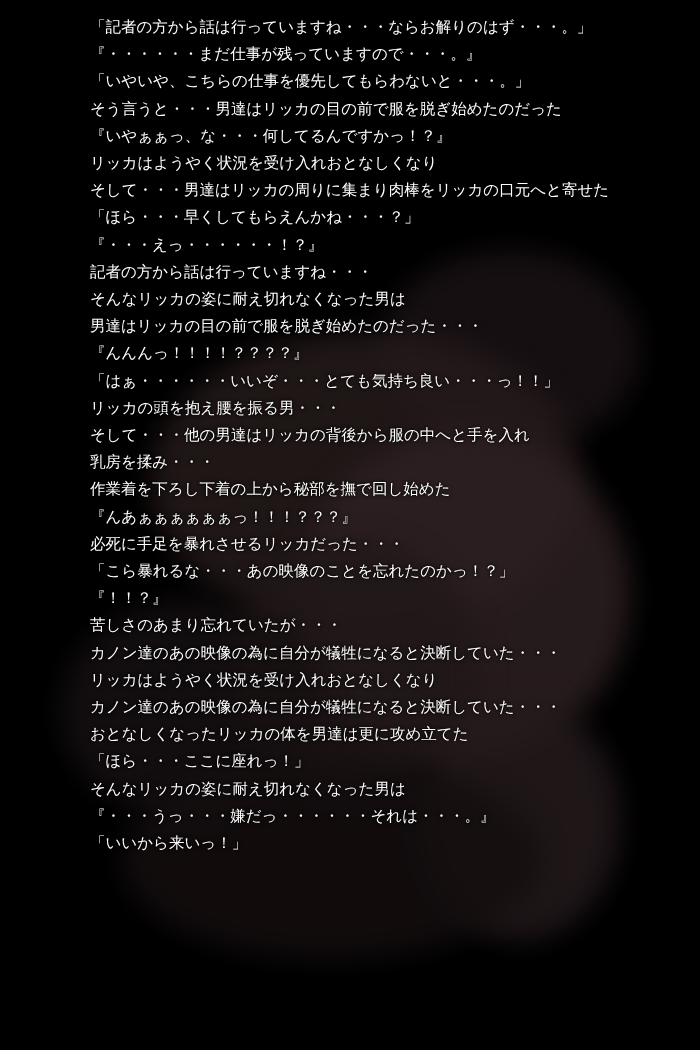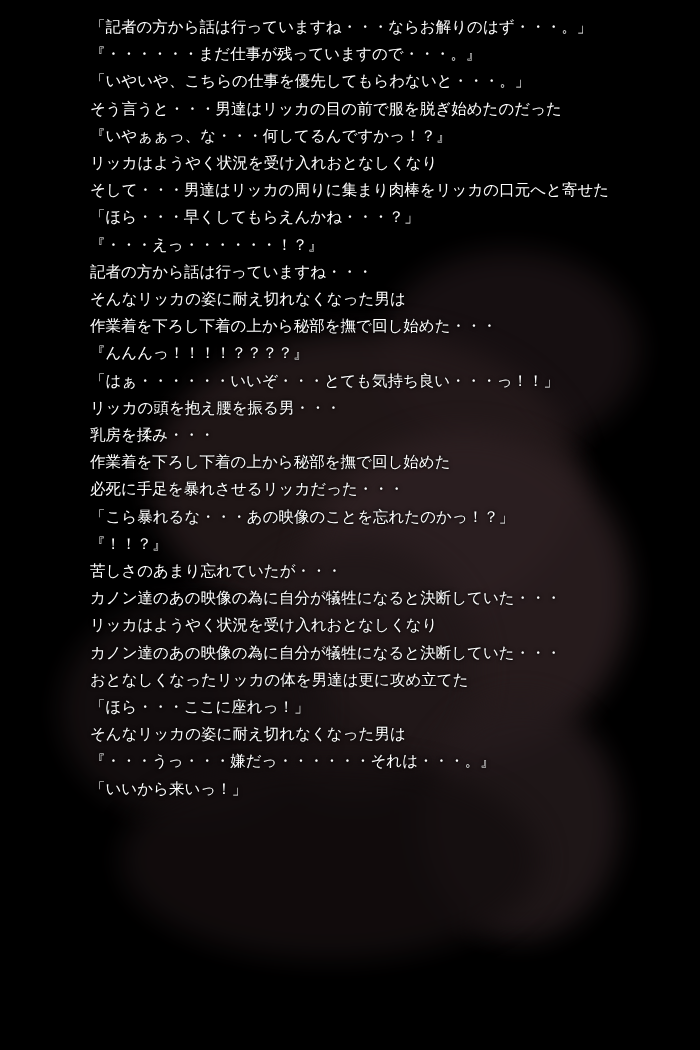--- a/index.html
+++ b/index.html
@@ -79,26 +79,28 @@
     <div class="line">『・・・・・・まだ仕事が残っていますので・・・。』</div>
     <div class="line">「いやいや、こちらの仕事を優先してもらわないと・・・。」</div>
     <div class="line">そう言うと・・・男達はリッカの目の前で服を脱ぎ始めたのだった</div>
     <div class="line">『いやぁぁっ、な・・・何してるんですかっ！？』</div>
     <div class="line">リッカはようやく状況を受け入れおとなしくなり</div>
     <div class="line">そして・・・男達はリッカの周りに集まり肉棒をリッカの口元へと寄せた</div>
     <div class="line">「ほら・・・早くしてもらえんかね・・・？」</div>
     <div class="line">『・・・えっ・・・・・・！？』</div>
     <div class="line">記者の方から話は行っていますね・・・</div>
     <div class="line">そんなリッカの姿に耐え切れなくなった男は</div>
-    <div class="line">作業着を下ろし下着の上から秘部を撫で回し始めた・・・</div>
+    <div class="line">男達はリッカの目の前で服を脱ぎ始めたのだった・・・</div>
     <div class="line">『んんんっ！！！！？？？？』</div>
     <div class="line">「はぁ・・・・・・いいぞ・・・とても気持ち良い・・・っ！！」</div>
     <div class="line">リッカの頭を抱え腰を振る男・・・</div>
+    <div class="line">そして・・・他の男達はリッカの背後から服の中へと手を入れ</div>
     <div class="line">乳房を揉み・・・</div>
     <div class="line">作業着を下ろし下着の上から秘部を撫で回し始めた</div>
+    <div class="line">『んあぁぁぁぁぁぁっ！！！？？？』</div>
     <div class="line">必死に手足を暴れさせるリッカだった・・・</div>
     <div class="line">「こら暴れるな・・・あの映像のことを忘れたのかっ！？」</div>
     <div class="line">『！！？』</div>
     <div class="line">苦しさのあまり忘れていたが・・・</div>
     <div class="line">カノン達のあの映像の為に自分が犠牲になると決断していた・・・</div>
     <div class="line">リッカはようやく状況を受け入れおとなしくなり</div>
     <div class="line">カノン達のあの映像の為に自分が犠牲になると決断していた・・・</div>
     <div class="line">おとなしくなったリッカの体を男達は更に攻め立てた</div>
     <div class="line">「ほら・・・ここに座れっ！」</div>
     <div class="line">そんなリッカの姿に耐え切れなくなった男は</div>

